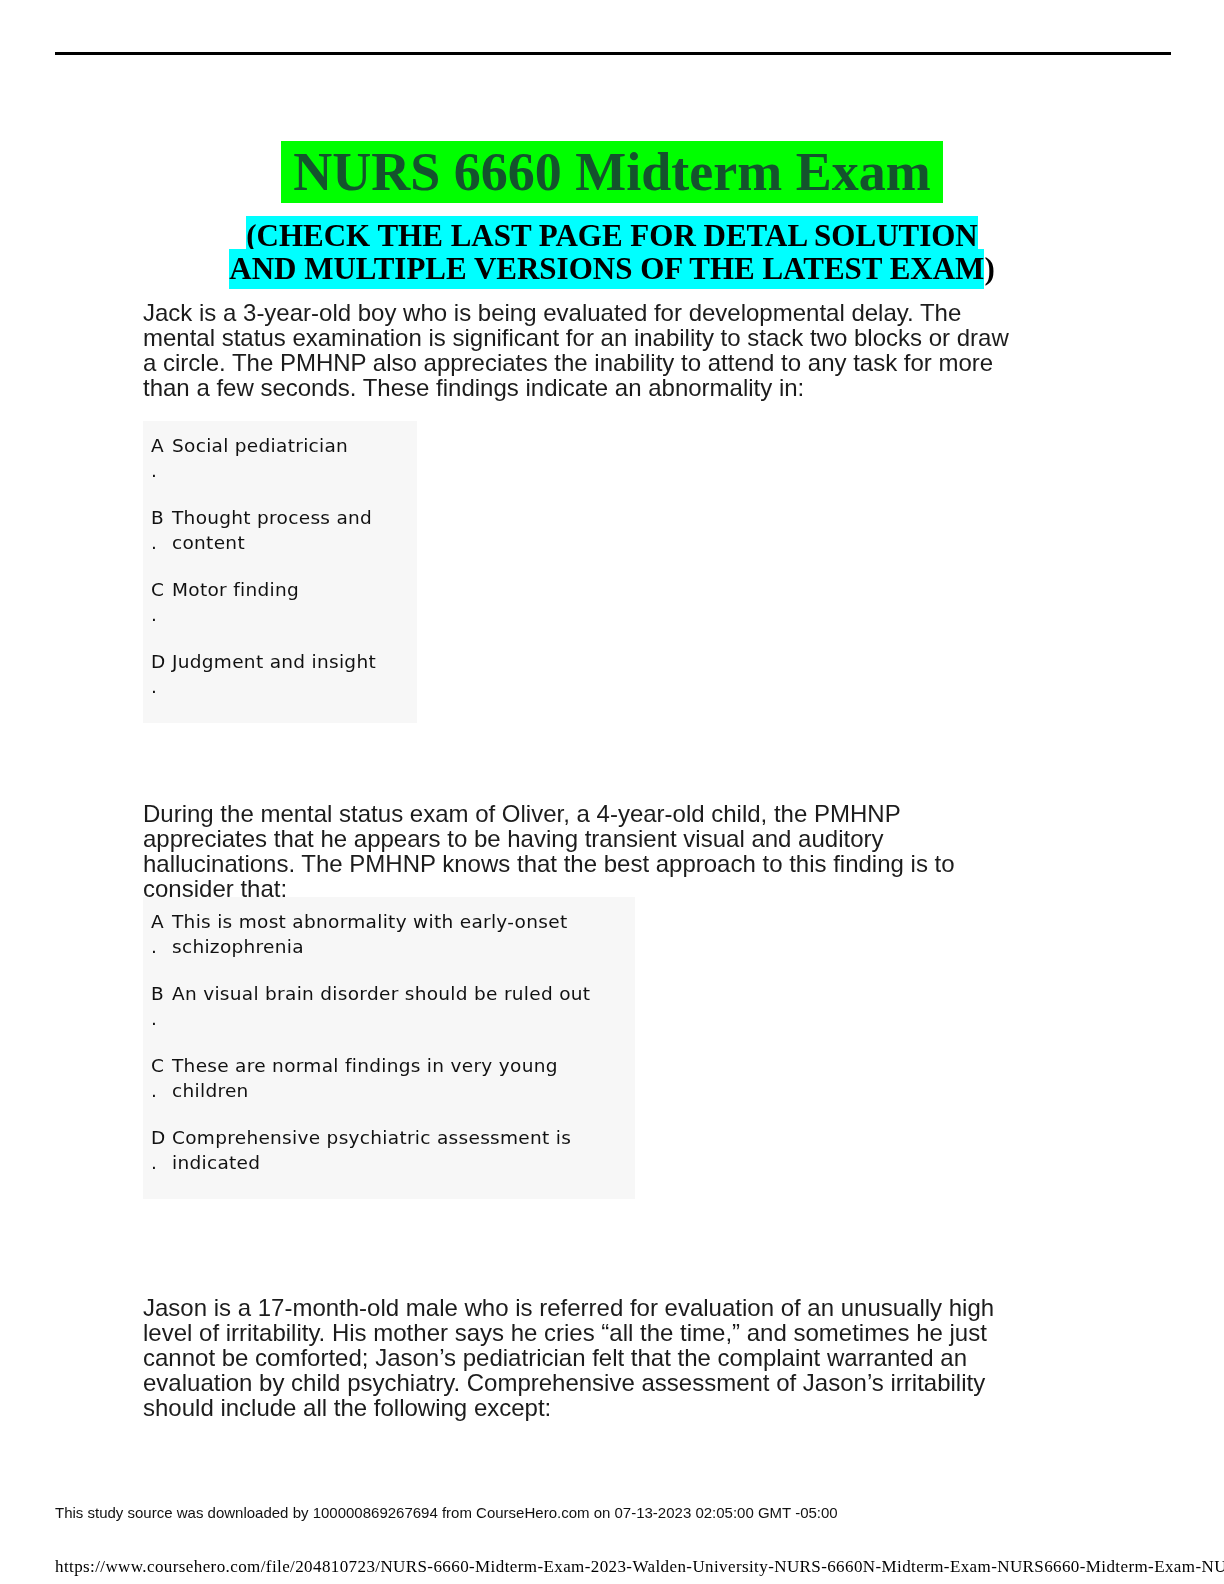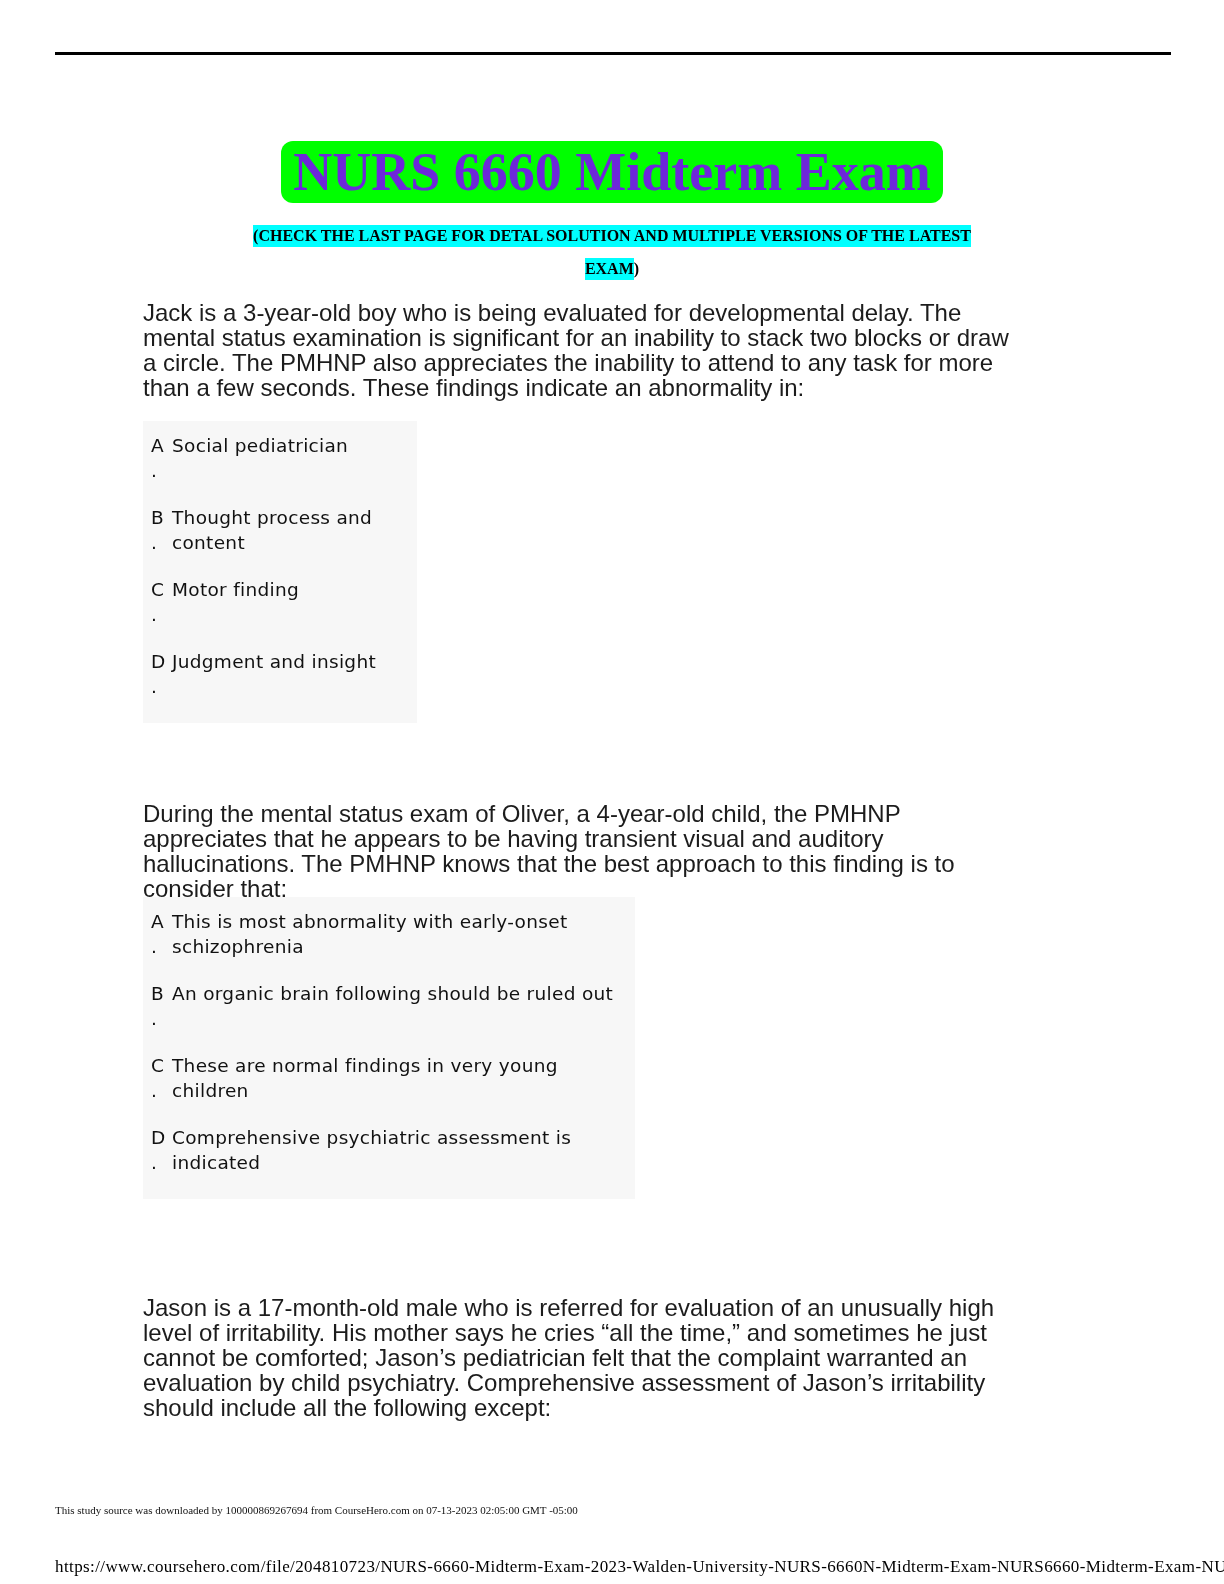--- a/index.html
+++ b/index.html
@@ -20,38 +20,37 @@
   }
   .title-row {
     position: absolute;
     top: 141px; left: 0;
     width: 100%;
     text-align: center;
   }
   .title-mark {
     display: inline-block;
     background: #00ff00;
-    color: #6d28d9;
+    color: #14532d;
     font-family: "Liberation Serif", serif;
     font-weight: bold;
     font-size: 54px;
     line-height: 62px;
     padding: 0 12px;
     white-space: nowrap;
-    border-radius: 12px;
   }
   .subtitle {
     position: absolute;
     top: 219px; left: 50%;
     transform: translateX(-50%);
     width: 772px;
     text-align: center;
     font-family: "Liberation Serif", serif;
     font-weight: bold;
-    font-size: 16px;
+    font-size: 31px;
     line-height: 33px;
     color: #000000;
   }
   .subtitle .hl {
     background: #00ffff;
     padding: 2px 0 3px 0;
     box-decoration-break: clone;
     -webkit-box-decoration-break: clone;
   }
   .question {
@@ -86,22 +85,22 @@
   }
   .opt-letter {
     flex: 0 0 21px;
     width: 21px;
   }
   .opt-letter span { display: block; }
   .opt-text { flex: 1; }
   .footer-note {
     position: absolute;
     left: 55px; top: 1504px;
-    font-family: Liberation Serif, serif;
-    font-size: 11px;
+    font-family: Liberation Sans, sans-serif;
+    font-size: 15px;
     color: #111111;
     white-space: nowrap;
   }
   .footer-url {
     position: absolute;
     left: 55px; top: 1557px;
     font-family: "Liberation Serif", serif;
     font-size: 17px;
     letter-spacing: 0.4px;
     color: #000000;
@@ -163,21 +162,21 @@
         <span>A</span>
         <span>.</span>
       </div>
       <div class="opt-text">This is most abnormality with early-onset schizophrenia</div>
     </div>
     <div class="opt-row">
       <div class="opt-letter">
         <span>B</span>
         <span>.</span>
       </div>
-      <div class="opt-text">An organic brain following should be ruled out</div>
+      <div class="opt-text">An visual brain disorder should be ruled out</div>
     </div>
     <div class="opt-row">
       <div class="opt-letter">
         <span>C</span>
         <span>.</span>
       </div>
       <div class="opt-text">These are normal findings in very young children</div>
     </div>
     <div class="opt-row">
       <div class="opt-letter">

